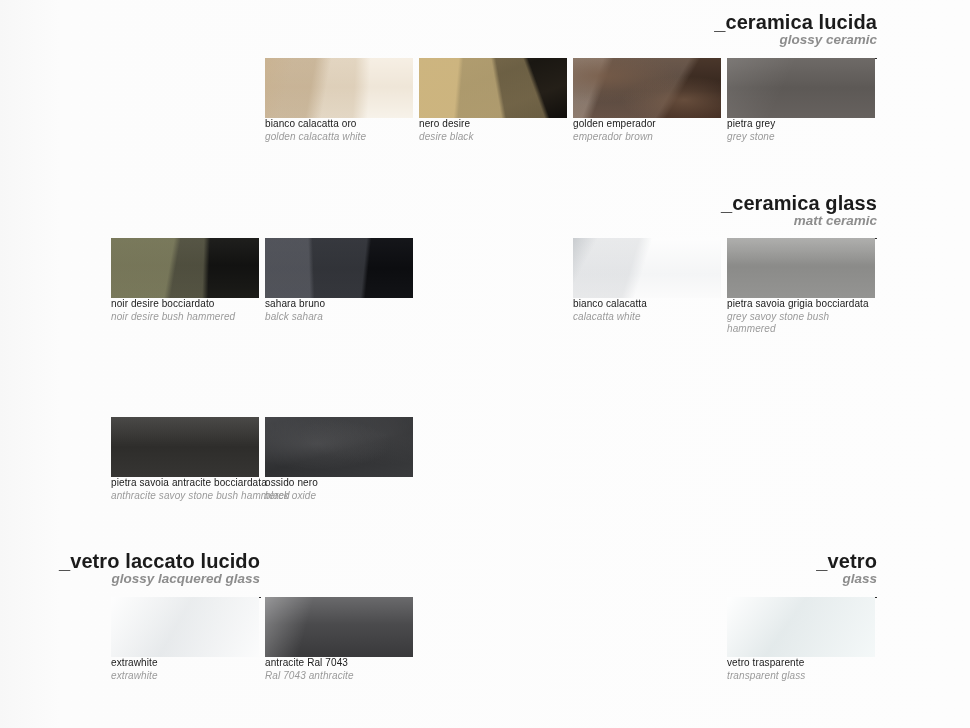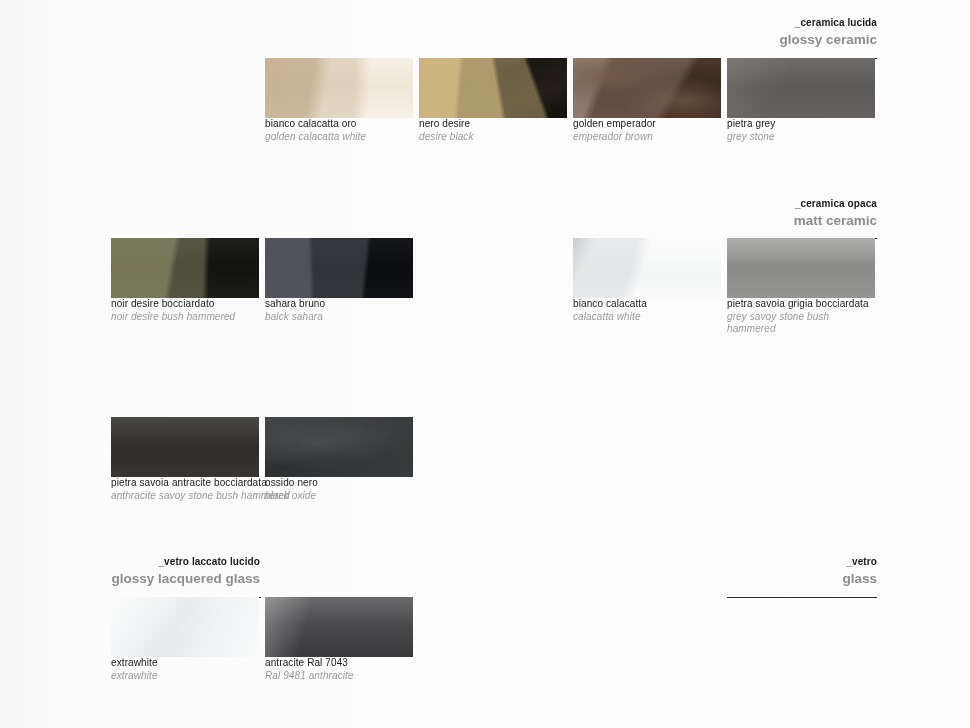--- a/index.html
+++ b/index.html
@@ -20,29 +20,30 @@
     height: 728px;
     background: linear-gradient(to right, #f7f7f7 0px, #fcfcfc 60px, #fdfdfd 100%);
   }
 
   
   .section-head {
     position: absolute;
     text-align: right;
   }
   .head-it {
-    font-size: 10px;
+    font-size: 20px;
     font-weight: bold;
     color: #1b1b1b;
     letter-spacing: .1px;
     line-height: 17px;
     white-space: nowrap;
   }
   .head-en {
     font-size: 13.5px;
+    font-style: italic;
     font-weight: bold;
     color: #8d8d8d;
     line-height: 17px;
     white-space: nowrap;
   }
 
   
   .swatch {
     position: absolute;
   }
@@ -202,21 +203,21 @@
 
   <div class="swatch" style="left: 727px; top: 58px;">
     <span class="chip tex-pietra-grey"></span>
     <div class="labels">
       <div class="name-it">pietra grey</div>
       <div class="name-en">grey stone</div>
     </div>
   </div>
 
   <div class="section-head" style="left: 640px; top: 195px; width: 237px;">
-    <div class="head-it">_ceramica opaca</div>
+    <div class="head-it">_ceramica glass</div>
     <div class="head-en">matt ceramic</div>
   </div>
   <div class="rule" style="left: 727px; top: 238px; width: 150px;"></div>
 
   <div class="swatch" style="left: 111px; top: 238px;">
     <span class="chip tex-noir-desire-bocciardato"></span>
     <div class="labels">
       <div class="name-it">noir desire bocciardato</div>
       <div class="name-en">noir desire bush hammered</div>
     </div>
@@ -275,24 +276,31 @@
     <div class="labels">
       <div class="name-it">extrawhite</div>
       <div class="name-en">extrawhite</div>
     </div>
   </div>
 
   <div class="swatch" style="left: 265px; top: 597px;">
     <span class="chip tex-antracite-ral"></span>
     <div class="labels">
       <div class="name-it">antracite Ral 7043</div>
-      <div class="name-en">Ral 9481 anthracite</div>
+      <div class="name-en">Ral 7043 anthracite</div>
     </div>
   </div>
 
   <div class="section-head" style="left: 640px; top: 553px; width: 237px;">
     <div class="head-it">_vetro</div>
     <div class="head-en">glass</div>
   </div>
   <div class="rule" style="left: 727px; top: 597px; width: 150px;"></div>
 
+  <div class="swatch" style="left: 727px; top: 597px;">
+    <span class="chip tex-vetro-trasparente"></span>
+    <div class="labels">
+      <div class="name-it">vetro trasparente</div>
+      <div class="name-en">transparent glass</div>
+    </div>
+  </div>
 
 </div>
 
 </body></html>

